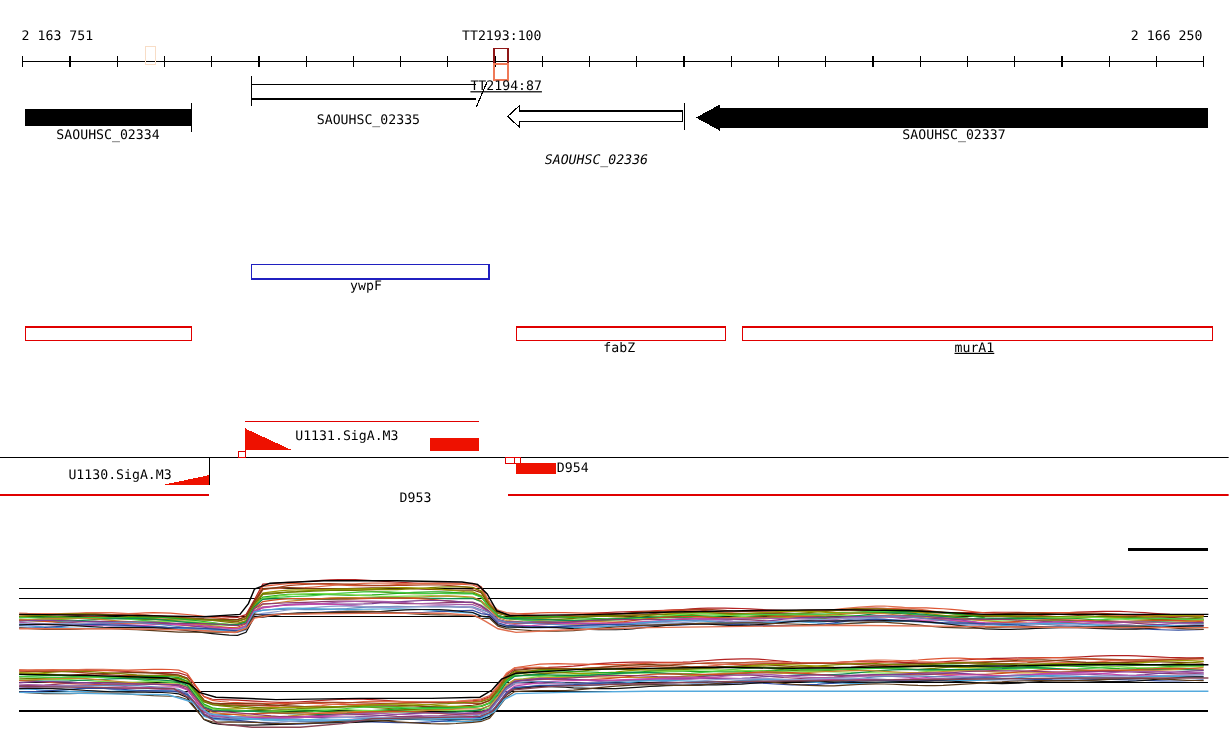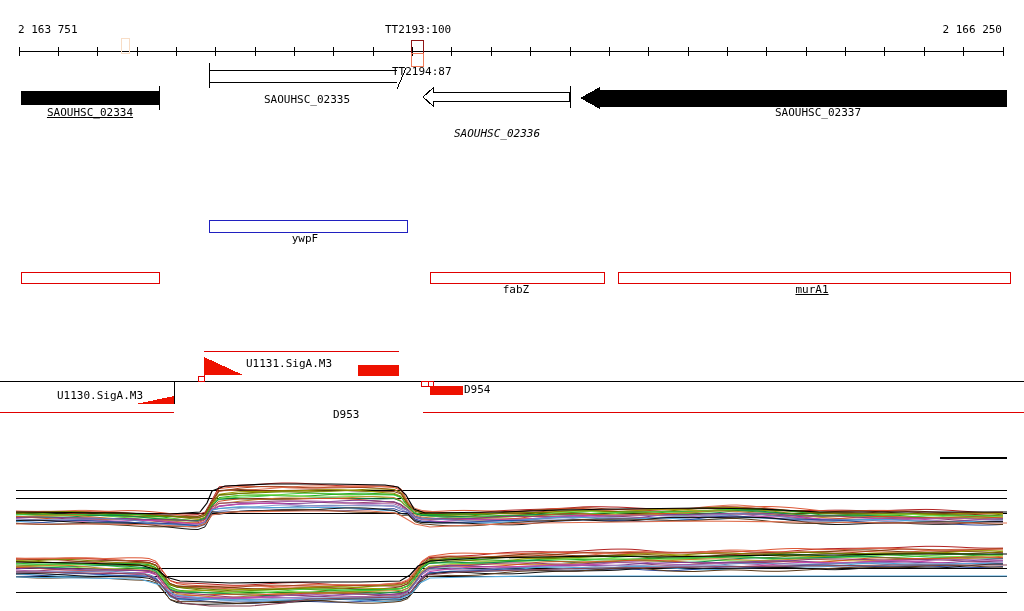--- a/index.html
+++ b/index.html
@@ -163,26 +163,26 @@
         <polyline points="16,561.8 23,562.3 30,562.7 37,563.0 44,563.1 51,563.1 58,563.0 65,562.8 72,562.6 79,562.6 86,562.6 93,562.8 100,563.0 107,563.4 114,563.8 121,564.2 128,564.7 135,565.0 142,565.2 149,565.6 156,567.9 163,575.9 170,584.4 177,586.5 184,586.7 191,586.6 198,586.7 205,586.8 212,587.0 219,587.3 226,587.7 233,588.1 240,588.2 247,588.1 254,587.9 261,587.6 268,587.2 275,586.7 282,586.2 289,585.8 296,585.4 303,585.2 310,585.3 317,585.6 324,586.0 331,586.5 338,587.0 345,587.4 352,587.8 359,588.1 366,588.2 373,588.2 380,587.9 387,587.4 394,587.0 401,586.2 408,583.5 415,575.0 422,566.0 429,561.3 436,561.0 443,560.7 450,560.4 457,560.5 464,560.5 471,560.4 478,560.1 485,559.5 492,558.8 499,558.1 506,557.4 513,556.8 520,556.3 527,556.0 534,555.8 541,555.7 548,555.8 555,556.0 562,556.1 569,556.2 576,556.1 583,555.7 590,555.2 597,554.6 604,554.1 611,553.6 618,553.2 625,552.9 632,552.8 639,553.1 646,553.8 653,554.5 660,555.2 667,555.8 674,556.2 681,556.4 688,556.5 695,556.5 702,556.2 709,555.8 716,555.4 723,555.1 730,554.9 737,555.0 744,555.2 751,555.5 758,555.9 765,556.2 772,556.3 779,556.3 786,556.1 793,555.7 800,555.3 807,554.9 814,554.4 821,553.9 828,553.5 835,553.2 842,552.7 849,552.5 856,552.3 863,552.2 870,552.2 877,552.3 884,552.4 891,552.4 898,552.2 905,552.0 912,551.7 919,551.3 926,550.9 933,550.7 940,550.5 947,550.4 954,550.5 961,550.6 968,550.9 975,551.2 982,551.6 989,551.9 996,552.1 1003,552.2 " fill="none" stroke="#5a3a1a" stroke-width="1"></polyline>
         <polyline points="16,562 80,563 140,564 160,570 175,580 220,585 280,585 340,584 400,584 412,578 420,568 430,563 470,562 540,561 620,561 700,561 800,561 900,561 1007,561" fill="none" stroke="#55aadd" stroke-width="1.2"></polyline>
         <polyline points="16,547 80,548 140,550 158,555 166,562 180,566 230,568 300,567 360,567 400,566 410,560 418,551 430,546 480,543 540,542 600,541 660,542 720,541 780,540 840,540 900,539 1007,539" fill="none" stroke="#000000" stroke-width="1.2"></polyline>
         <polyline points="16,557 90,558 145,559 160,568 170,580 182,588 210,591 250,591 285,588 310,584 360,583 400,582 410,578 418,568 426,560 460,557 520,555 600,553 700,552 800,551 900,550 1007,550" fill="none" stroke="#884455" stroke-width="1.2"></polyline>
       </g>
   </svg>
 
   <div class="lbl" style="left:18px;top:9px;">2 163 751</div>
   <div class="lbl" style="left:385px;top:9px;">TT2193:100</div>
   <div class="lbl" style="right:22px;top:9px;margin-left:41px;">2 166 250</div>
-  <div class="lbl" style="left:392px;top:51px;">TT2194:87</div>
+  <div class="lbl" style="left:392px;top:51px;text-decoration:underline;">TT2194:87</div>
 
-  <div class="lbl ctr" style="left:90px;top:92px;text-decoration:underline;">SAOUHSC_02334</div>
+  <div class="lbl ctr" style="left:90px;top:92px;">SAOUHSC_02334</div>
   <div class="lbl ctr" style="left:307px;top:79px;">SAOUHSC_02335</div>
   <div class="lbl ctr" style="left:497px;top:113px;font-style:italic;">SAOUHSC_02336</div>
-  <div class="lbl ctr" style="left:795px;top:92px;margin-left:23px;">SAOUHSC_02337</div>
+  <div class="lbl ctr" style="left:795px;top:92px;">SAOUHSC_02337</div>
 
   <div class="lbl ctr" style="left:305px;top:218px;">ywpF</div>
   <div class="lbl ctr" style="left:516px;top:269px;">fabZ</div>
   <div class="lbl ctr" style="left:812px;top:269px;text-decoration:underline;">murA1</div>
 
   <div class="lbl" style="left:246px;top:343px;">U1131.SigA.M3</div>
   <div class="lbl" style="left:333px;top:350px;margin-top:44px;">D953</div>
   <div class="lbl" style="left:57px;top:375px;">U1130.SigA.M3</div>
   <div class="lbl" style="left:464px;top:369px;">D954</div>
 </div>

